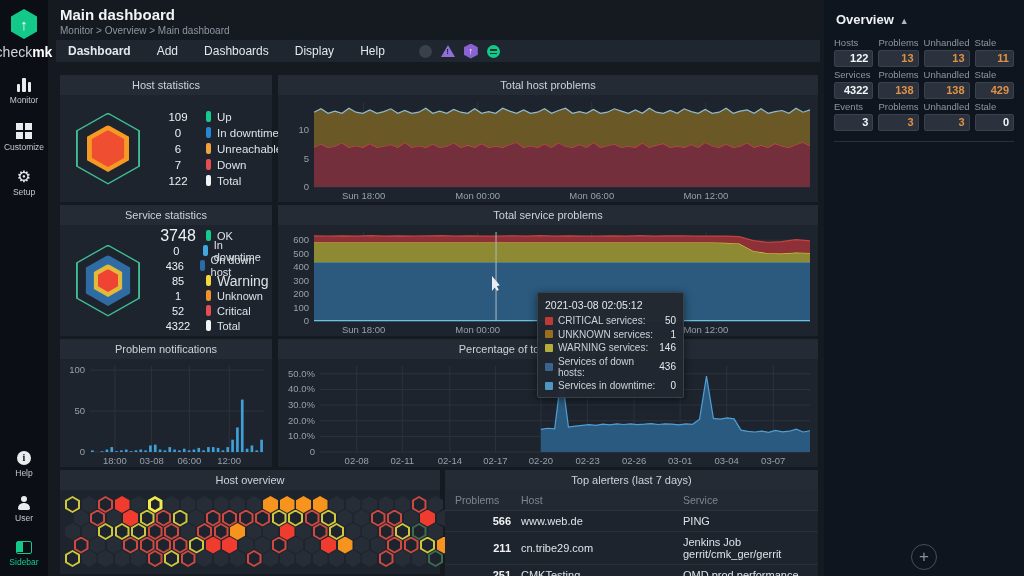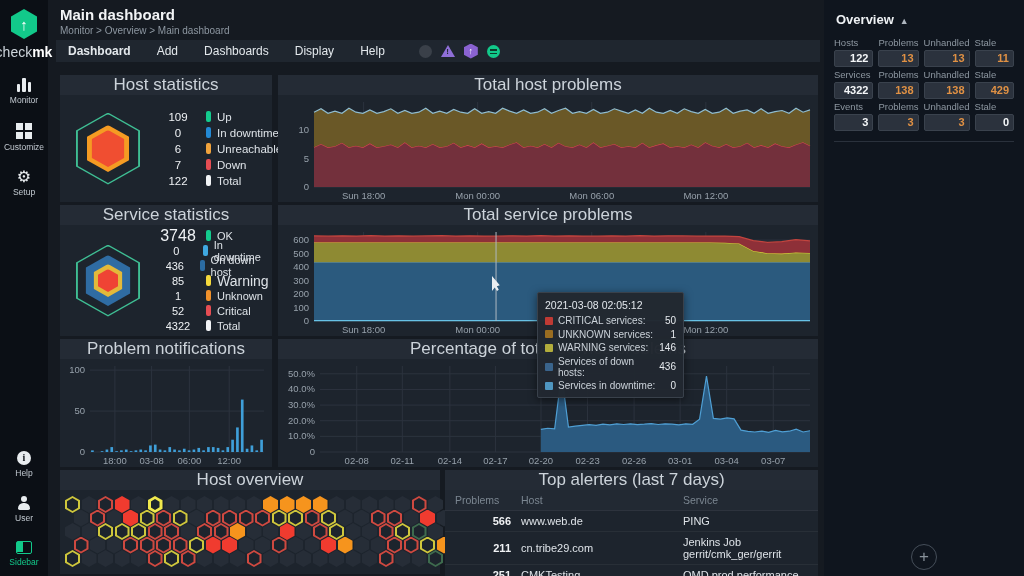--- a/index.html
+++ b/index.html
@@ -53,21 +53,21 @@
   #mi-warning::after { content:"!"; position:absolute; left:-1.5px; top:2px; font-size:8px;
                        color:#1f262f; font-weight:bold; }
   #mi-update { width:14px; height:15px; background:#8a63d2; display:flex; align-items:center;
                justify-content:center; color:#fff; font-size:9px; font-weight:bold; }
   #mi-chat { background:#12c98a; position:relative; }
   #mi-chat::after { content:""; position:absolute; left:3px; top:4px; width:7px; height:5px;
                     background:repeating-linear-gradient(#0c3c2c 0 1.5px, transparent 1.5px 3.5px); }
 
   
   .panel { position:absolute; background:#1d242d; }
-  .ptitle { height:20px; background:#242b35; color:#ccd3da; font-size:17px;
+  .ptitle { height:20px; background:#242b35; color:#ccd3da; font-size:11px;
             text-align:center; line-height:20px; }
   .pbody { position:absolute; top:20px; left:0; right:0; bottom:0; }
   .chart { width:100%; height:100%; }
 
   
   .stats-body { display:flex; align-items:center; }
   .hexstack { position:relative; width:96px; height:100%; flex:none; }
   .hexstack .hx { position:absolute; left:50%; top:50%; transform:translate(-50%,-50%); }
   .stat-rows { flex:1; padding-right:10px; }
   .stat-row { display:flex; align-items:center; gap:6px; height:16px; cursor:pointer; }

